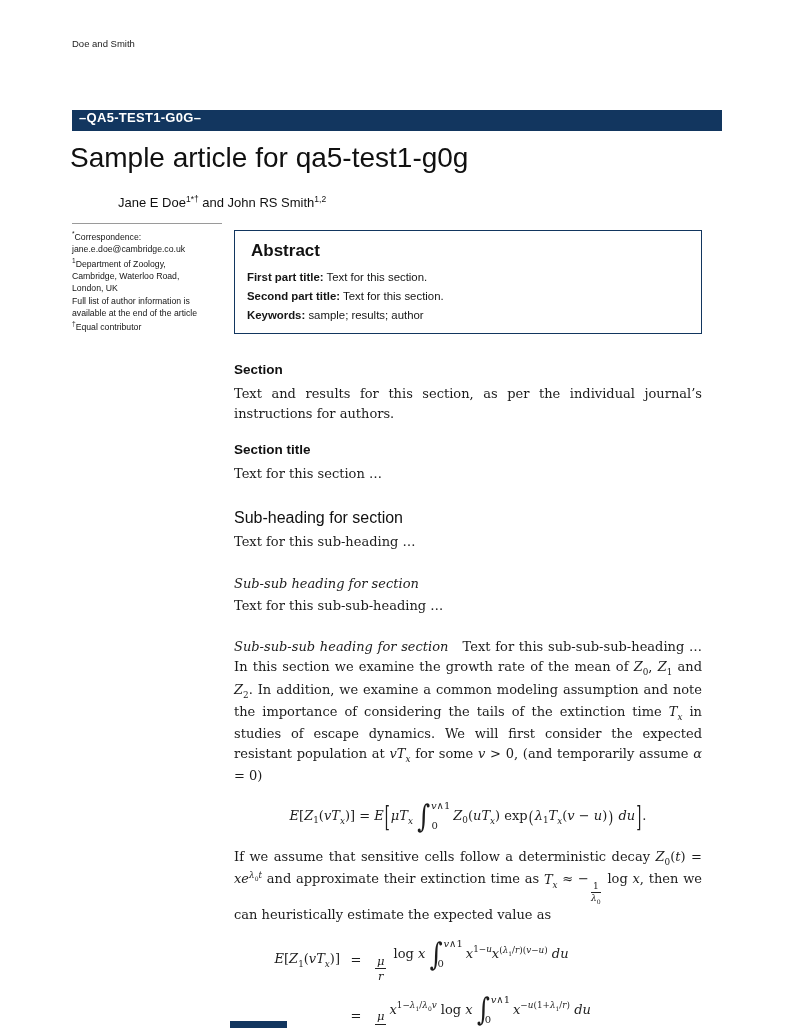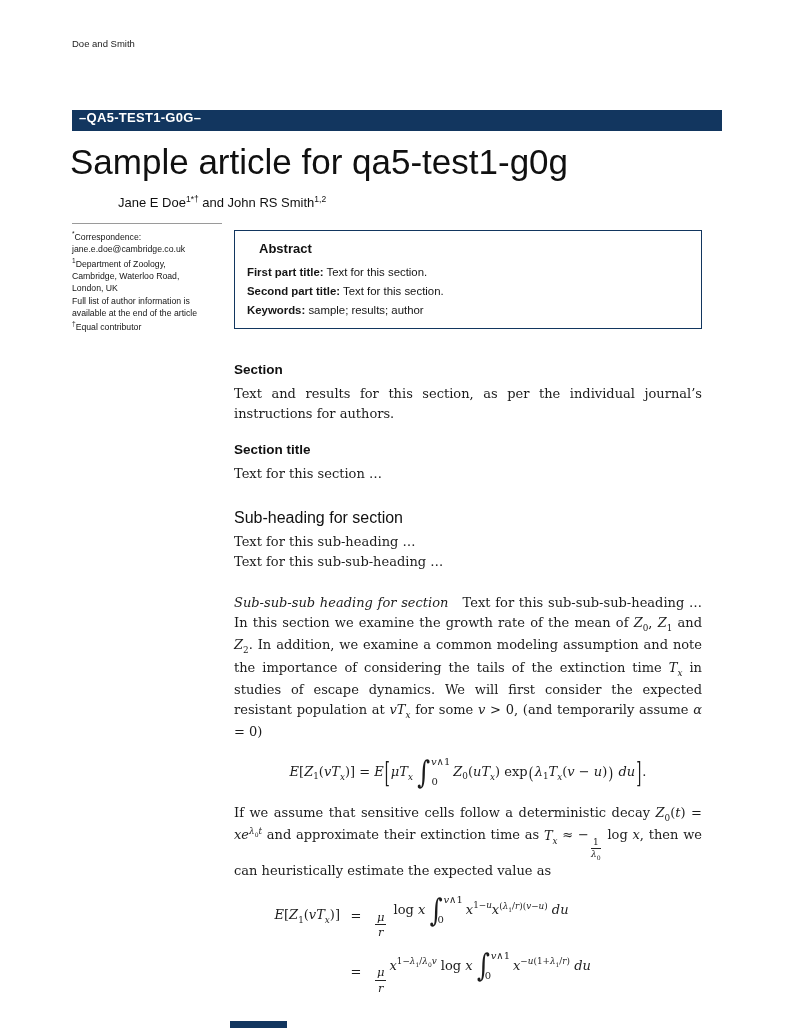--- a/index.html
+++ b/index.html
@@ -11,37 +11,37 @@
     font-family:"Liberation Sans",sans-serif;font-size:9.5px;color:#222;}
 
   
   .banner{position:absolute;left:72px;top:110px;width:650px;height:21px;
     background:#12365f;display:flex;}
   .banner-label{color:#fff;font-family:"Liberation Sans",sans-serif;font-weight:bold;
     font-size:13px;padding-left:7px;letter-spacing:.3px;}
 
   
   .title{position:absolute;left:70px;top:142px;margin:0;
-    font-family:"Liberation Sans",sans-serif;font-weight:normal;font-size:35px;color:#101010;}
+    font-family:"Liberation Sans",sans-serif;font-weight:normal;font-size:28px;color:#101010;}
   .authors{position:absolute;left:72px;top:194px;
     font-family:"Liberation Sans",sans-serif;font-size:13px;color:#101010;margin-left:46px;}
   .authors sup{font-size:8.5px;}
 
   
   .sidebar{position:absolute;left:72px;top:223px;width:156px;}
   .sidebar-rule{border-top:1px solid #9a9a9a;width:150px;margin-bottom:5px;}
   .sidebar-text{font-family:"Liberation Sans",sans-serif;font-size:8.7px;
     line-height:1.42;color:#151515;}
   .sidebar-text sup{font-size:6.5px;}
 
   
   .abstract-box{position:absolute;left:234px;top:230px;width:468px;box-sizing:border-box;
     border:1.6px solid #12365f;padding:10px 12px 12px;background:#fff;}
   .abstract-heading{font-family:"Liberation Sans",sans-serif;font-weight:bold;
-    font-size:13px;color:#111;margin:0 12px 10px;}
+    font-size:17px;color:#111;margin:0 4px 10px;}
   .abstract-row{font-family:"Liberation Sans",sans-serif;font-size:11.4px;color:#151515;
     margin-top:7px;}
   .abstract-row b{font-weight:bold;}
 
   
   .main{position:absolute;left:234px;top:360px;width:468px;
     font-size:13px;line-height:1.54;text-align:justify;color:#1c1c1c;}
   .h-sans{font-family:"Liberation Sans",sans-serif;font-weight:bold;font-size:13.5px;
     margin:0 0 3px;text-align:left;color:#101010;}
   .h-sans.mt{margin-top:16px;}
@@ -119,20 +119,21 @@
   <div class="main">
     <div class="h-sans">Section</div>
     <p>Text and results for this section, as per the individual journal’s instructions for authors.</p>
 
     <div class="h-sans mt">Section title</div>
     <p>Text for this section …</p>
 
     <div class="h-sans2">Sub-heading for section</div>
     <p>Text for this sub-heading …</p>
 
+    <div class="h-ital">Sub-sub heading for section</div>
     <p>Text for this sub-sub-heading …</p>
 
     <p class="sp"><i>Sub-sub-sub heading for section</i>&nbsp;&nbsp;&nbsp;Text for this sub-sub-sub-heading … In this section we examine the growth rate of the mean of <i>Z</i><sub>0</sub>, <i>Z</i><sub>1</sub> and <i>Z</i><sub>2</sub>. In addition, we examine a common modeling assumption and note the importance of considering the tails of the extinction time <i>T<sub>x</sub></i> in studies of escape dynamics. We will first consider the expected resistant population at <i>vT<sub>x</sub></i> for some <i>v</i> &gt; 0, (and temporarily assume <i>α</i> = 0)</p>
 
     <div class="eq1"><i>E</i>[<i>Z</i><sub>1</sub>(<i>vT<sub>x</sub></i>)] = <i>E</i><span class="bL">[</span><i>μT<sub>x</sub></i><span class="int">
           <span class="isg">∫</span>
           <span class="ilims">
             <span class="iu"><i>v</i>∧1</span>
             <span class="il">0</span>
           </span>

